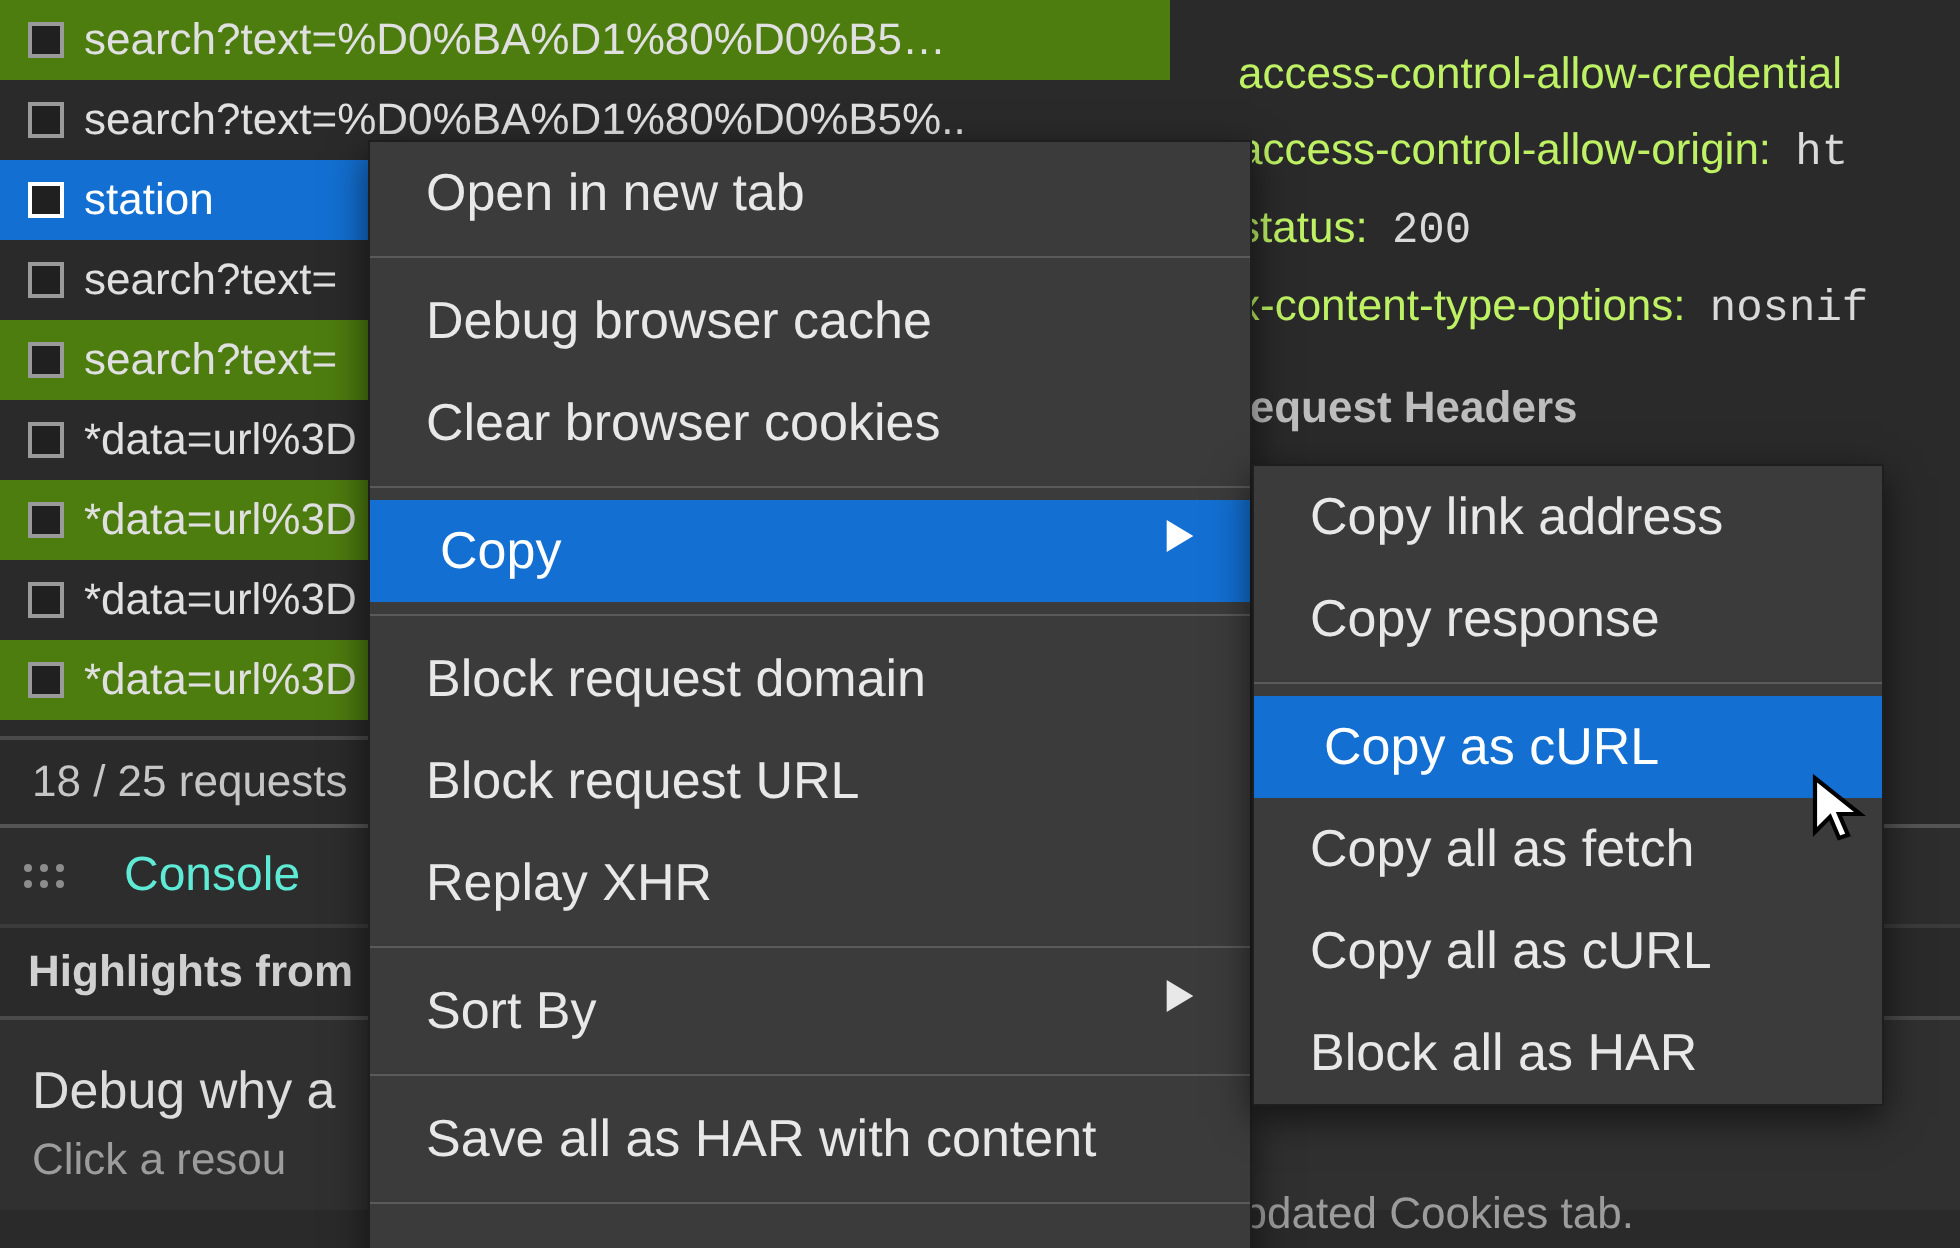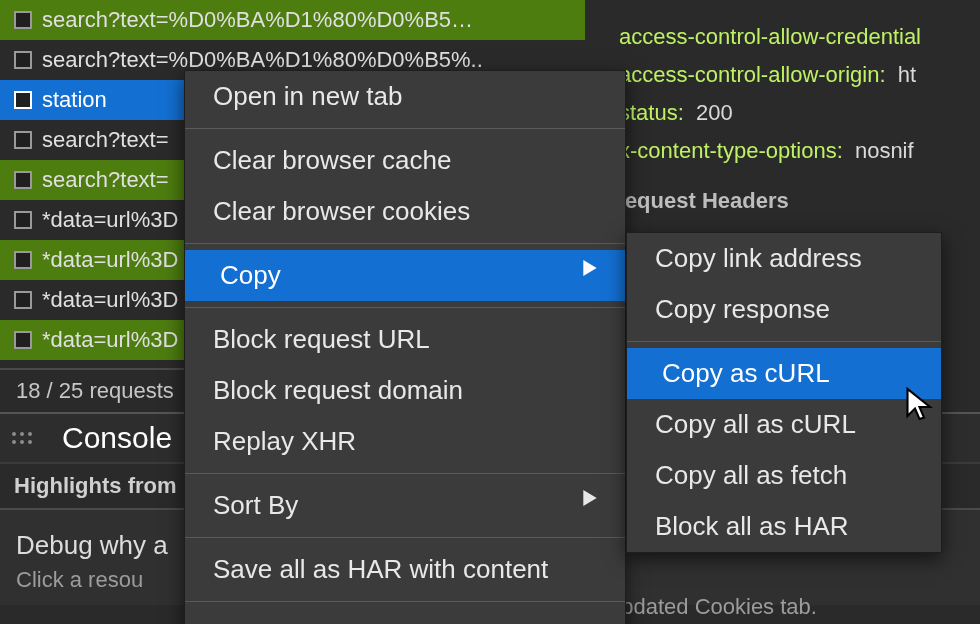--- a/index.html
+++ b/index.html
@@ -15,31 +15,31 @@
   .req-row.sel .chk { border-color: #ffffff; }
   .req-label { white-space: nowrap; overflow: hidden; text-overflow: ellipsis; }
 
   .req-summary { position: absolute; left: 0; top: 368px; height: 44px; width: 585px; border-top: 2px solid #4a4a4a; font-size: 22px; display: flex; align-items: center; padding-left: 16px; color: #c6c6c6; }
 
   .drawer { position: absolute; left: 0; top: 412px; width: 980px; }
   .drawer-tabs { height: 52px; display: flex; align-items: center; border-top: 2px solid #555; border-bottom: 2px solid #3b3b3b; background: #2d2d2d; }
   .drag-dots { width: 44px; display:flex; flex-direction:column; align-items:center; justify-content:center; gap:4px; }
   .dot-row { display:flex; gap:4px; }
   .dot { width:4px; height:4px; background:#8c8c8c; border-radius:50%; }
-  .tab { font-size: 30px; padding: 0 18px; color: #ffffff; }
+  .tab { font-size: 24px; padding: 0 18px; color: #5eead4; }
   .highlights { height: 46px; display: flex; align-items: center; padding-left: 14px; font-size: 22px; font-weight: 600; background: #2a2a2a; border-bottom: 2px solid #4a4a4a; }
   .debug-block { padding: 20px 16px 12px 16px; background: #303030; }
   .debug-title { font-size: 26px; color: #dddddd; margin-bottom: 6px; }
   .debug-sub   { font-size: 22px; color: #9c9c9c; }
 
   
   .headers { position: absolute; left: 585px; top: 0; width: 395px; padding-top: 18px; font-size: 22px; }
   .hdr-row { padding: 6px 0 6px 34px; white-space: nowrap; }
   .hk { font-weight: 400; color: #bef264; margin-top: 29px; }
-  .hv { color: #d9d9d9; margin-left: 6px; font-family: Liberation Sans, sans-serif; }
+  .hv { color: #d9d9d9; margin-left: 6px; font-family: Liberation Mono, monospace; }
   .section-title { font-weight: 700; color: #bdbdbd; padding: 18px 0 8px 24px; font-size: 22px; }
   .cookies-line { position:absolute; left:585px; top:594px; font-size:22px; color:#9c9c9c; padding-left:24px; white-space:nowrap; }
 
   
   .menu { position: absolute; background: #3b3b3b; border: 1px solid #1e1e1e; box-shadow: 0 6px 18px rgba(0,0,0,0.6); font-size: 26px; color: #e8e8e8; }
   .menu .mi { padding: 10px 28px 10px 28px; white-space: nowrap; display:flex; }
   .menu .mi .arrow { margin-left:auto; }
   .menu .mi.hi { background: #136fd1; color: #ffffff; padding-left: 35px; }
   .menu .sep { height: 1px; background: #5a5a5a; margin: 6px 0; }
   .arrow svg { display:block; }
@@ -143,40 +143,40 @@
   </div>
 
   <div class="cookies-line">updated Cookies tab.</div>
 
   <div class="menu menu-main">
     <div class="mi">
         <span>Open in new tab</span>
       </div>
     <div class="sep"></div>
     <div class="mi">
-        <span>Clear browser cache</span>
+        <span>Debug browser cache</span>
       </div>
     <div class="mi">
         <span>Clear browser cookies</span>
       </div>
     <div class="sep"></div>
     <div class="mi hi">
       <span>Copy</span>
       <span class="arrow">
         <svg width="14" height="16" viewBox="0 0 10 12">
             <polygon points="0,0 10,6 0,12" fill="#ffffff"></polygon>
           </svg>
       </span>
     </div>
     <div class="sep"></div>
     <div class="mi">
+        <span>Block request domain</span>
+      </div>
+    <div class="mi">
         <span>Block request URL</span>
-      </div>
-    <div class="mi">
-        <span>Block request domain</span>
       </div>
     <div class="mi">
         <span>Replay XHR</span>
       </div>
     <div class="sep"></div>
     <div class="mi">
       <span>Sort By</span>
       <span class="arrow">
         <svg width="14" height="16" viewBox="0 0 10 12">
             <polygon points="0,0 10,6 0,12" fill="#e8e8e8"></polygon>
@@ -198,24 +198,24 @@
         <span>Copy link address</span>
       </div>
     <div class="mi">
         <span>Copy response</span>
       </div>
     <div class="sep"></div>
     <div class="mi hi">
         <span>Copy as cURL</span>
       </div>
     <div class="mi">
+        <span>Copy all as fetch</span>
+      </div>
+    <div class="mi">
         <span>Copy all as cURL</span>
-      </div>
-    <div class="mi">
-        <span>Copy all as fetch</span>
       </div>
     <div class="mi">
         <span>Block all as HAR</span>
       </div>
   </div>
 
   <div class="cursor">
     <svg width="36" height="36" viewBox="0 0 24 24">
       <path d="M3 2 L3 20 L8 15 L11 22 L14 21 L11 14 L18 14 Z" fill="#ffffff" stroke="#000000" stroke-width="1.4"></path>
     </svg>

